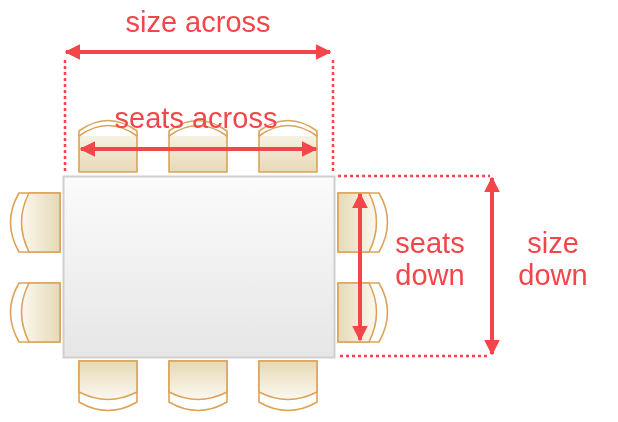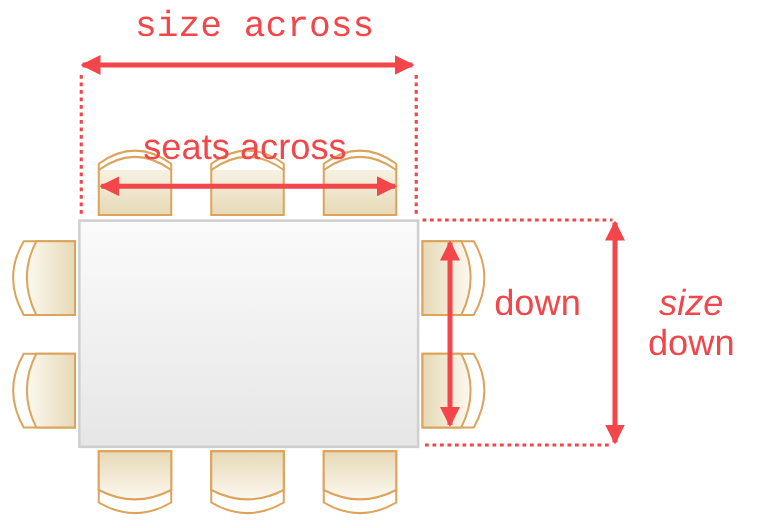--- a/index.html
+++ b/index.html
@@ -102,23 +102,24 @@
   </g>
 
   <g stroke="#f2464a" stroke-width="4" fill="none">
     <line x1="66" y1="52" x2="330" y2="52" marker-start="url(#arrowHead)" marker-end="url(#arrowHead)"></line>
     <line x1="81" y1="149" x2="316" y2="149" marker-start="url(#arrowHead)" marker-end="url(#arrowHead)"></line>
     <line x1="360" y1="194" x2="360" y2="340" marker-start="url(#arrowHead)" marker-end="url(#arrowHead)"></line>
     <line x1="492" y1="178" x2="492" y2="354" marker-start="url(#arrowHead)" marker-end="url(#arrowHead)"></line>
   </g>
 </svg>
 
-<div class="label" style="left:108px; top:6px; width:180px;font-family:Liberation Mono, monospace;">size across</div>
+<div class="label" style="left:108px; top:6px; width:180px;">size across</div>
 <div class="label" style="left:96px; top:102px; width:200px;">seats across</div>
 
 <div style="position:absolute; left:388px; top:227px; width:84px;">
+  <div class="label" style="position:relative; width:84px;">seats</div>
   <div class="label" style="position:relative; width:84px;">down</div>
 </div>
 
 <div style="position:absolute; left:508px; top:227px; width:90px;">
-  <div class="label" style="position:relative; width:90px;font-style:italic;">size</div>
+  <div class="label" style="position:relative; width:90px;">size</div>
   <div class="label" style="position:relative; width:90px;">down</div>
 </div>
 
 </body></html>

